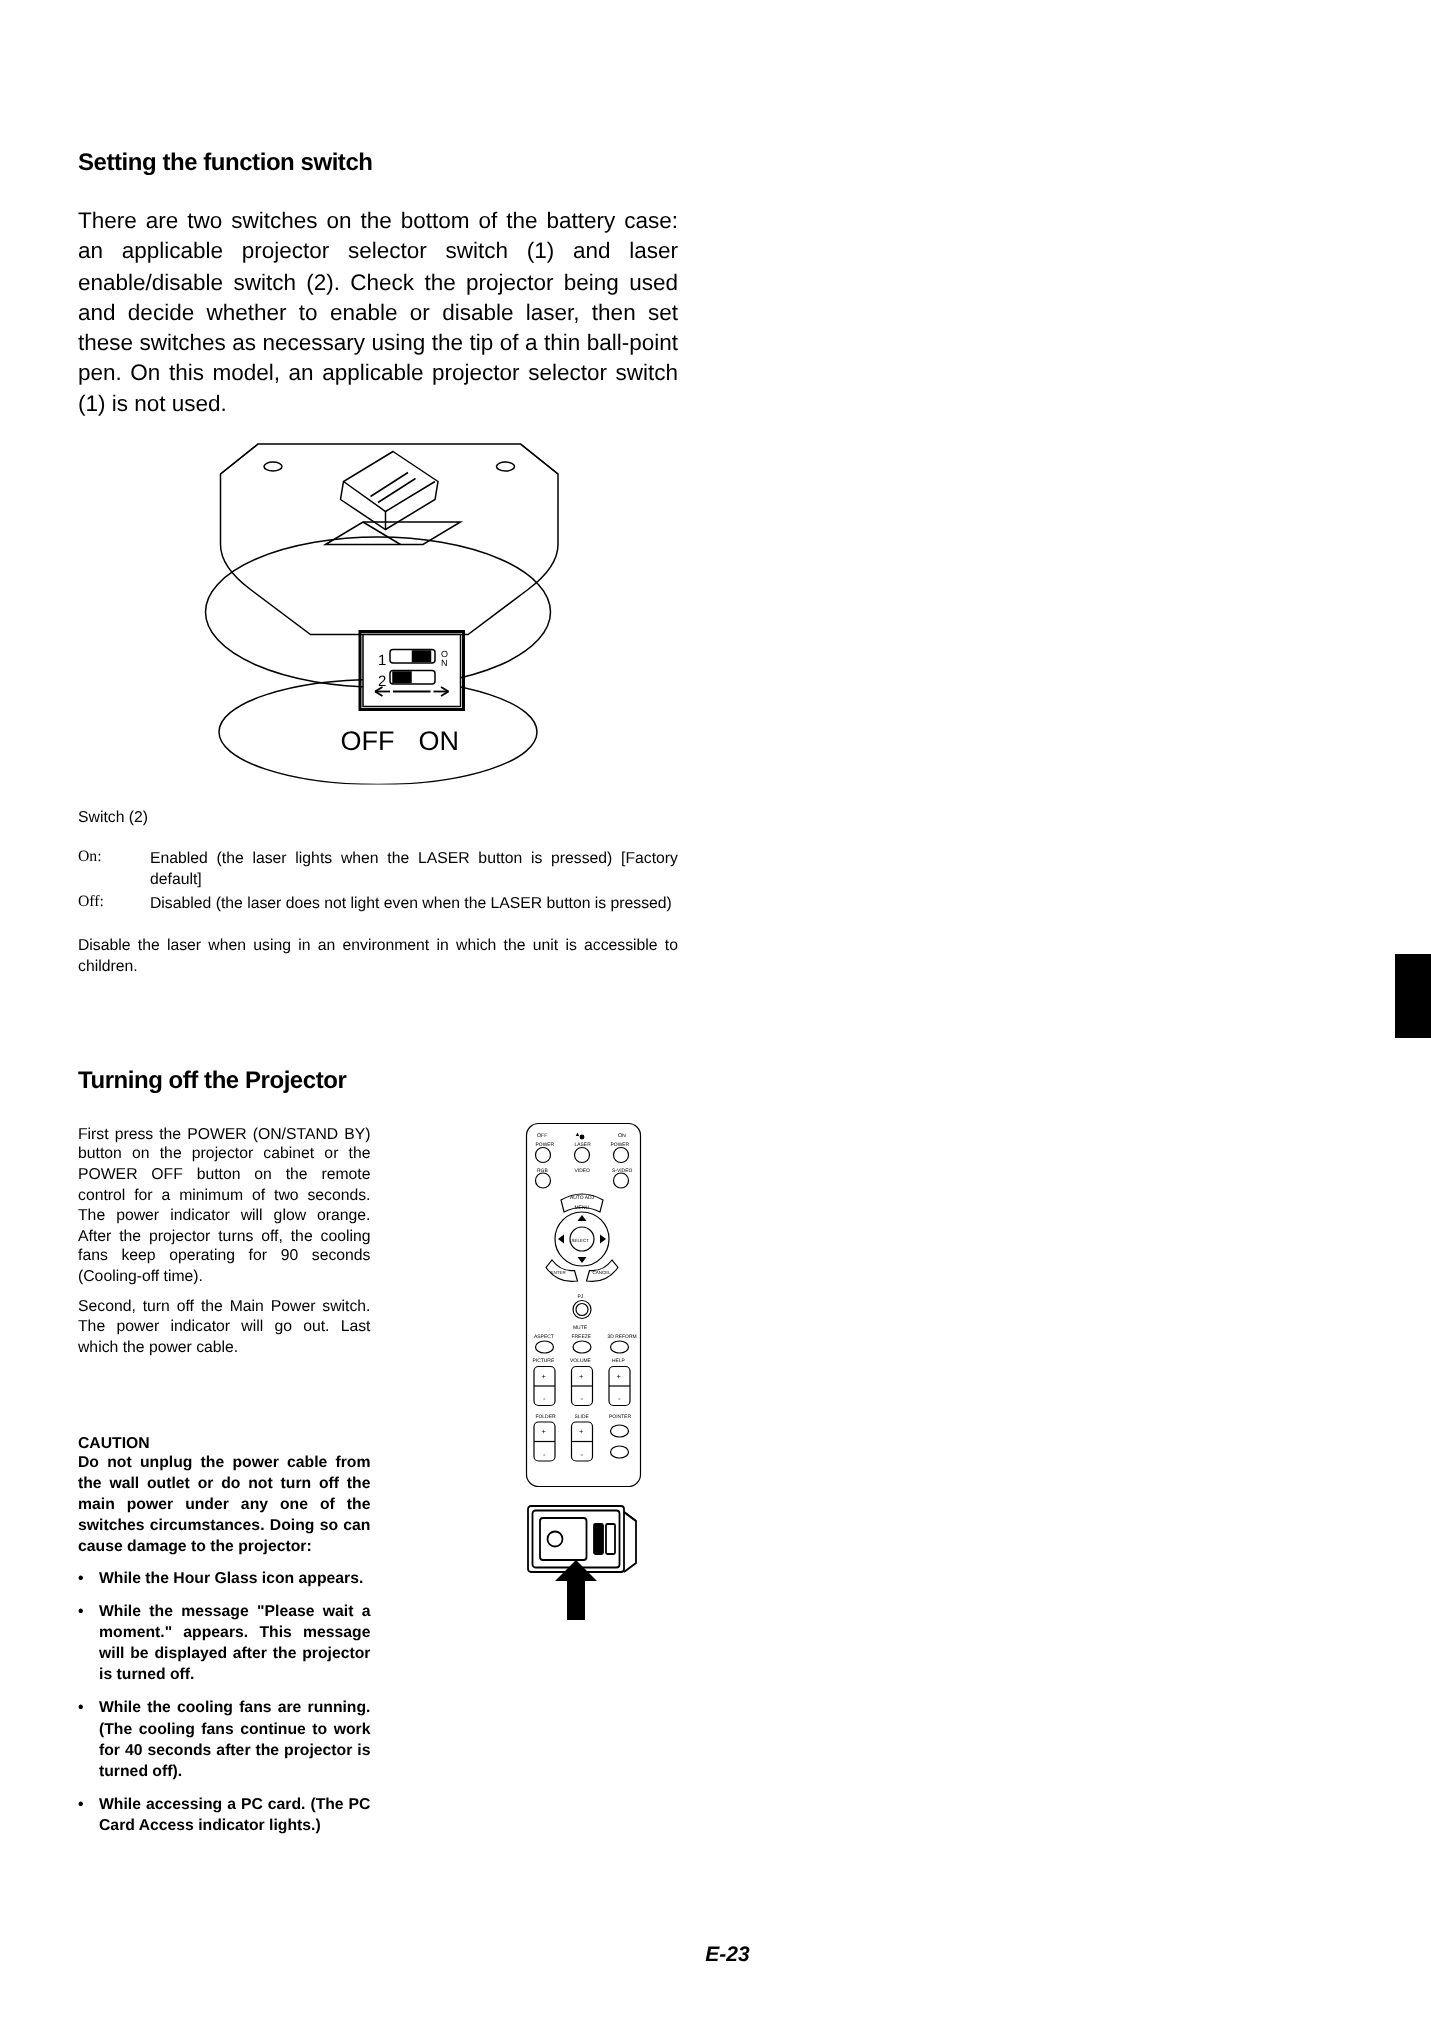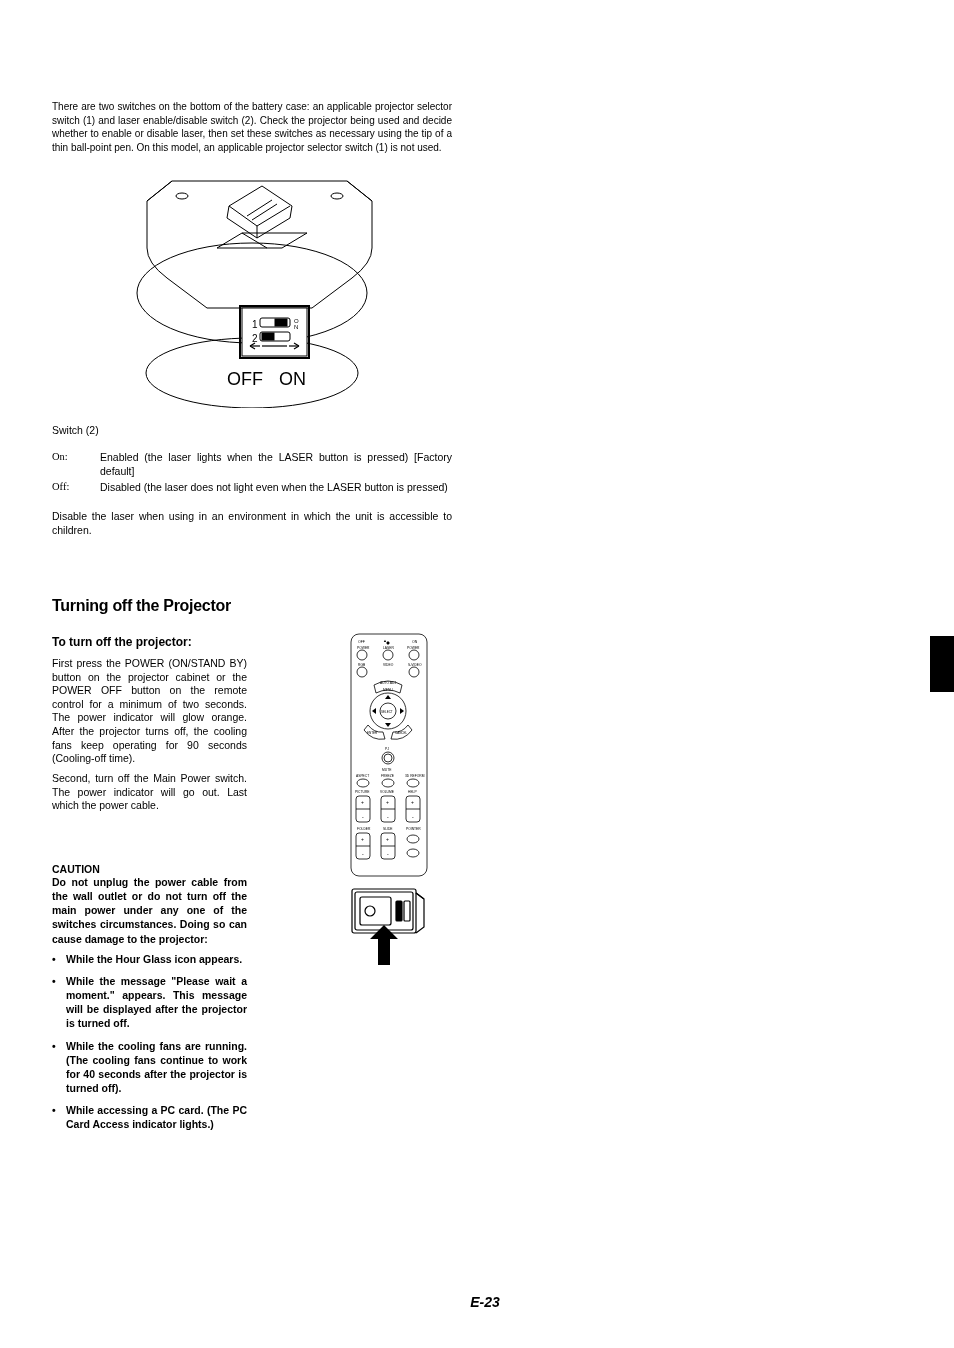--- a/index.html
+++ b/index.html
@@ -23,24 +23,24 @@
       font-weight: 900;
       margin-bottom: 20px;
       letter-spacing: -0.3px;
     }
     h3 {
       font-size: 12px;
       font-weight: 900;
       margin-bottom: 8px;
     }
     .intro-text {
-      font-size: 10px;
-      line-height: 1.35;
-      text-align: justify;
-      margin-bottom: 24px;
+      font-size: 15px;
+      line-height: 1.35;
+      text-align: justify;
+      margin-bottom: 13px;
     }
     .diagram-1 {
       display: block;
       margin: 0 auto 16px auto;
     }
     .switch-label {
       font-size: 10.5px;
       margin-bottom: 14px;
     }
     .switch-defs {
@@ -139,20 +139,21 @@
       top: 636px;
       width: 24px;
       height: 56px;
       background: #000;
     }
   </style>
 </head>
 <body>
 
 <div class="content-area">
+  <h2>Setting the function switch</h2>
   <p class="intro-text">There are two switches on the bottom of the battery case: an applicable projector selector switch (1) and laser enable/disable switch (2). Check the projector being used and decide whether to enable or disable laser, then set these switches as necessary using the tip of a thin ball-point pen. On this model, an applicable projector selector switch (1) is not used.</p>
 
   <svg class="diagram-1" width="280" height="230" viewBox="0 0 280 230">
     <g fill="none" stroke="#000" stroke-width="1">
       <path d="M 60 3 L 235 3 L 260 23 L 260 70 Q 260 85 240 100 L 200 130 L 95 130 L 55 100 Q 35 85 35 70 L 35 23 Z"></path>
       <path d="M 60 3 L 35 23"></path>
       <path d="M 235 3 L 260 23"></path>
       <ellipse cx="70" cy="18" rx="6" ry="3"></ellipse>
       <ellipse cx="225" cy="18" rx="6" ry="3"></ellipse>
       <path d="M 150 8 L 180 28 L 178 40 L 145 60 L 115 40 L 117 28 Z"></path>
@@ -195,21 +196,20 @@
     <div class="switch-row">
       <div class="switch-key">Off:</div>
       <div class="switch-val">Disabled (the laser does not light even when the LASER button is pressed)</div>
     </div>
   </div>
 
   <p class="note-text">Disable the laser when using in an environment in which the unit is accessible to children.</p>
 
   <div class="section-2">
     <h2>Turning off the Projector</h2>
-    <h3>To turn off the projector:</h3>
 
     <div class="col-text">
       <p class="body-small">First press the POWER (ON/STAND BY) button on the projector cabinet or the POWER OFF button on the remote control for a minimum of two seconds. The power indicator will glow orange. After the projector turns off, the cooling fans keep operating for 90 seconds (Cooling-off time).</p>
       <p class="body-small body-small-para">Second, turn off the Main Power switch. The power indicator will go out. Last which the power cable.</p>
     </div>
 
     <svg class="remote-svg" width="78" height="244" viewBox="0 0 78 244">
       <g fill="none" stroke="#000" stroke-width="0.8">
         <rect x="1" y="1" width="76" height="242" rx="8"></rect>
         <text x="8" y="10" font-size="3.5" fill="#000" stroke="none">OFF</text>

